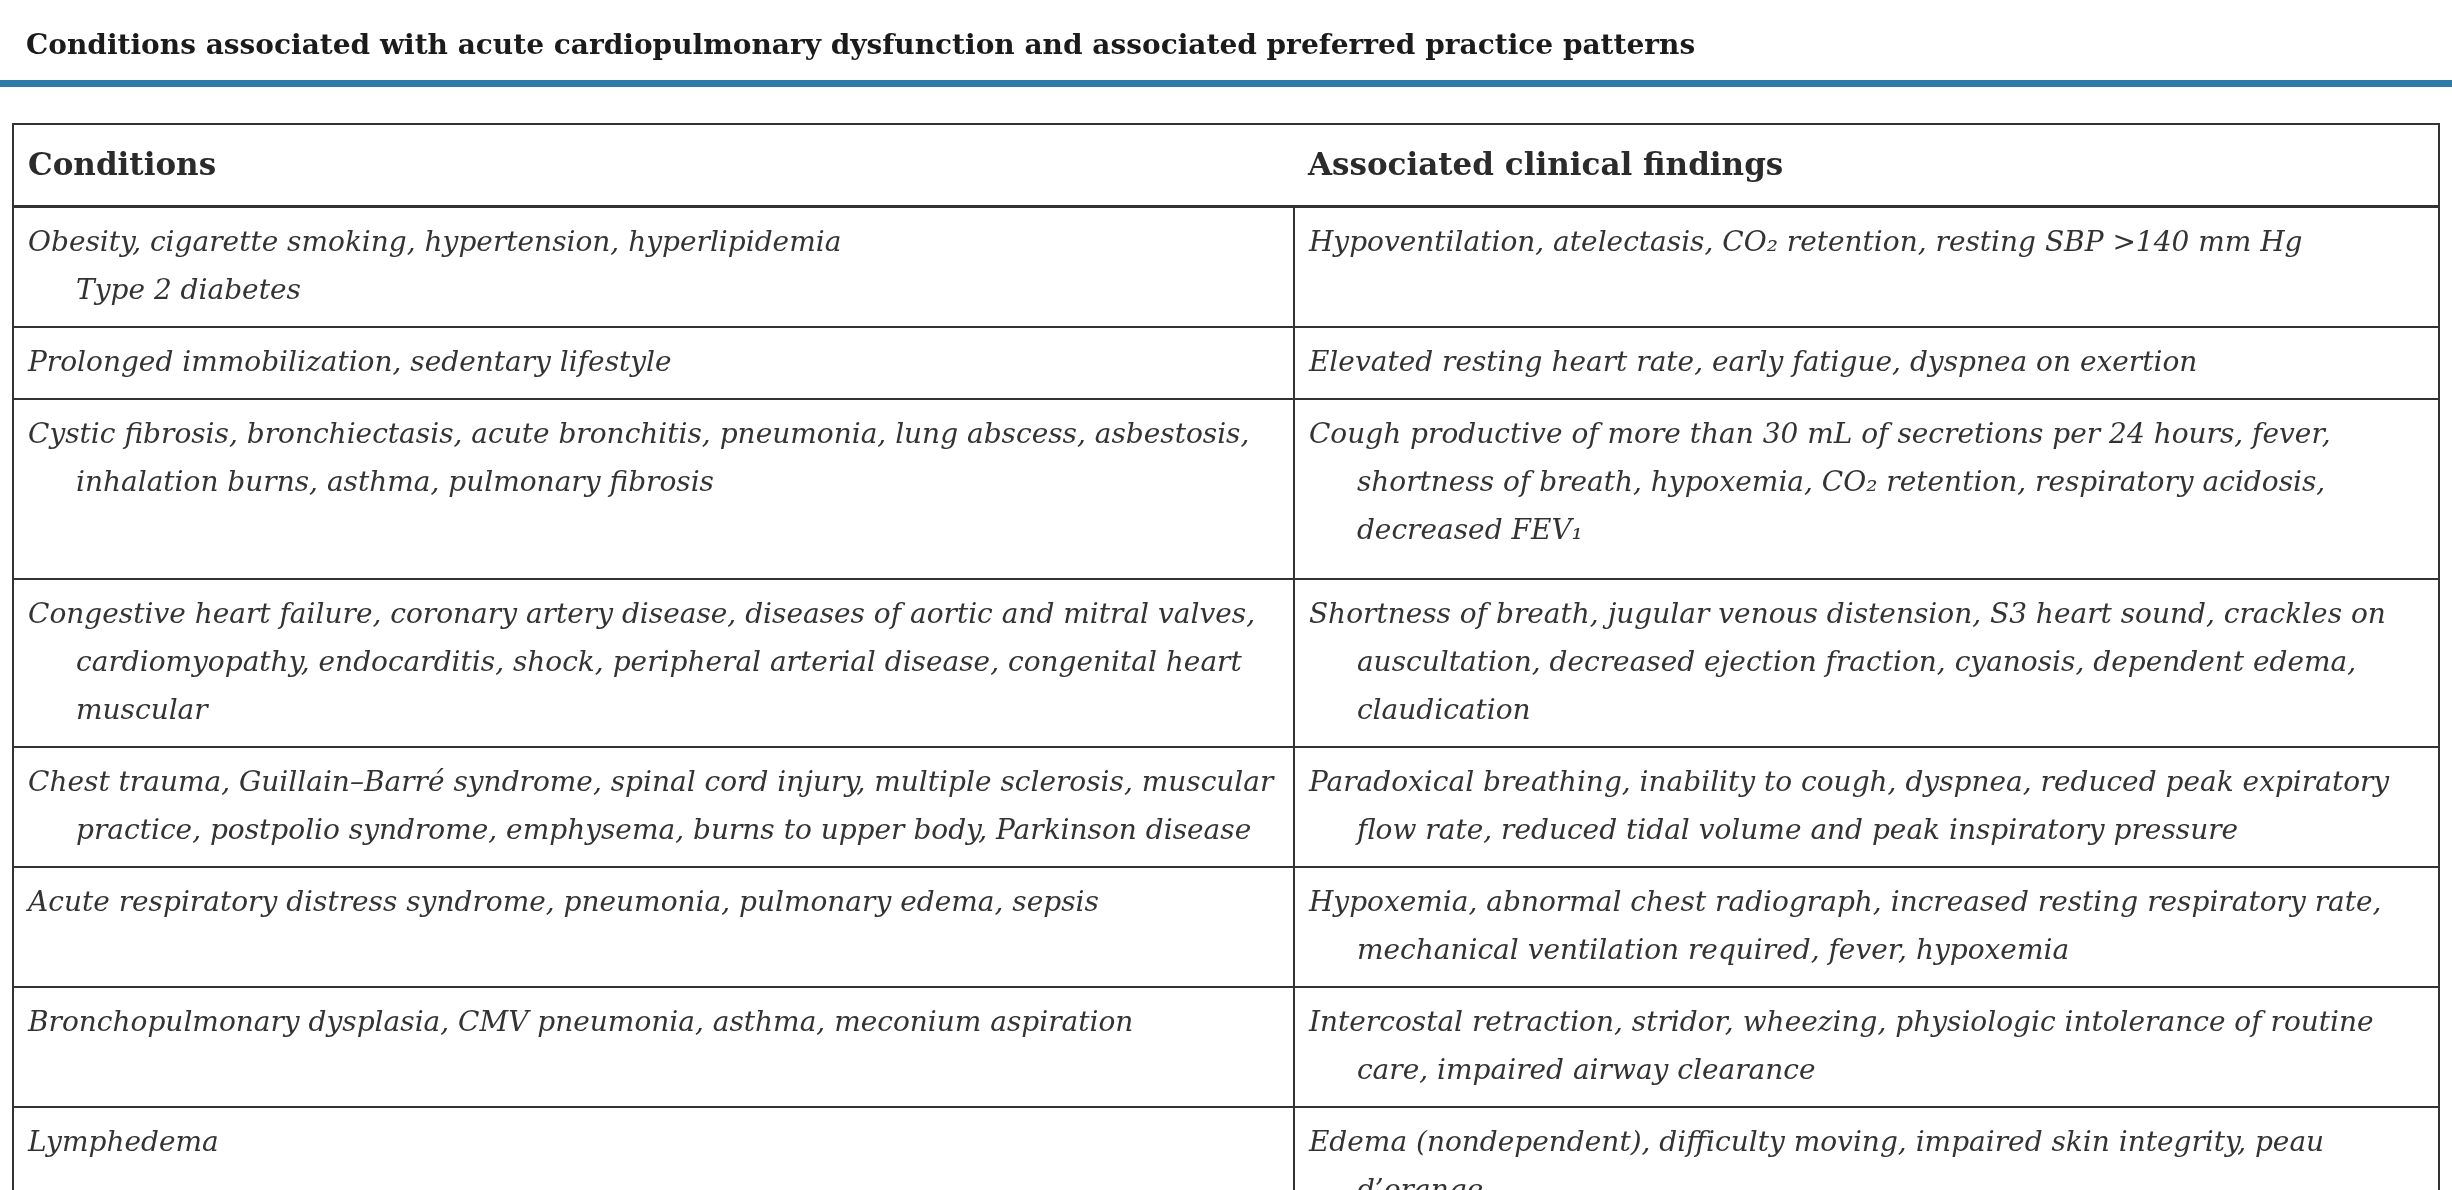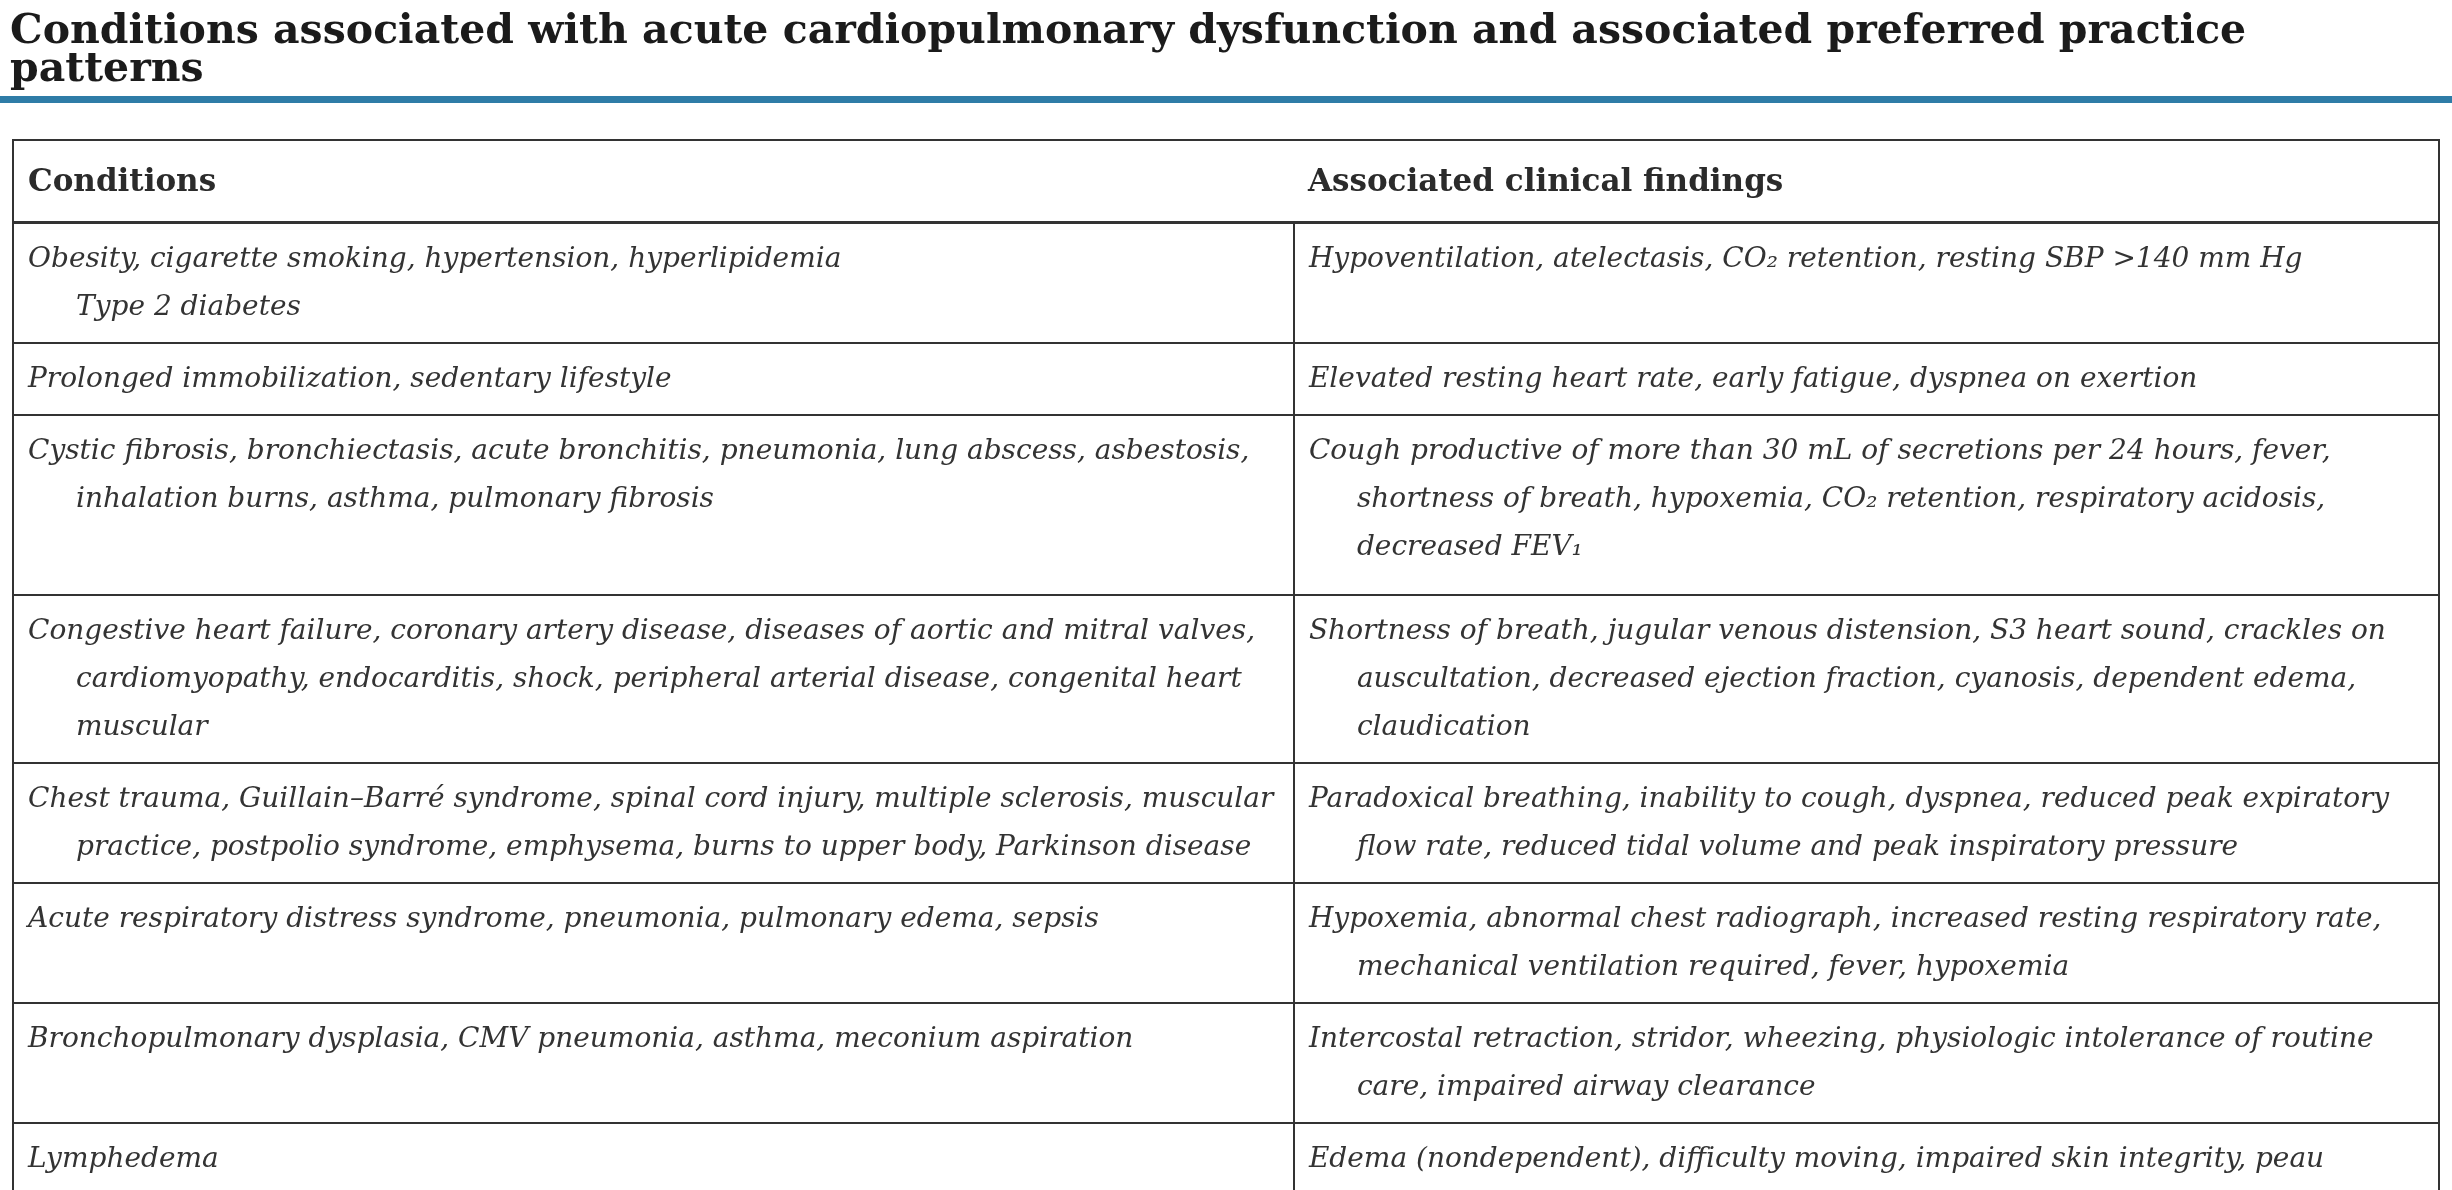--- a/index.html
+++ b/index.html
@@ -12,23 +12,23 @@
     font-family: "DejaVu Serif", "Liberation Serif", serif;
     color: #333333;
   }
   .page {
     width: 2452px;
     min-height: 1190px;
     position: relative;
     box-sizing: border-box;
   }
   .page-title {
-    margin: 0;
+    margin: 16px;
     padding: 10px 12px 0 10px;
-    font-size: 41px;
+    font-size: 28px;
     line-height: 38px;
     font-weight: bold;
     color: #1b1b1b;
   }
   .title-rule {
     margin-top: 10px;
     width: 100%;
     height: 7px;
     background: #2e7ca7;
   }

